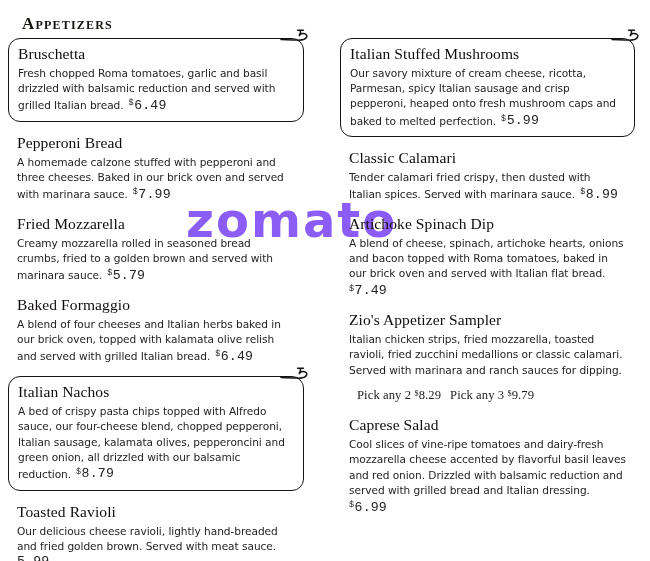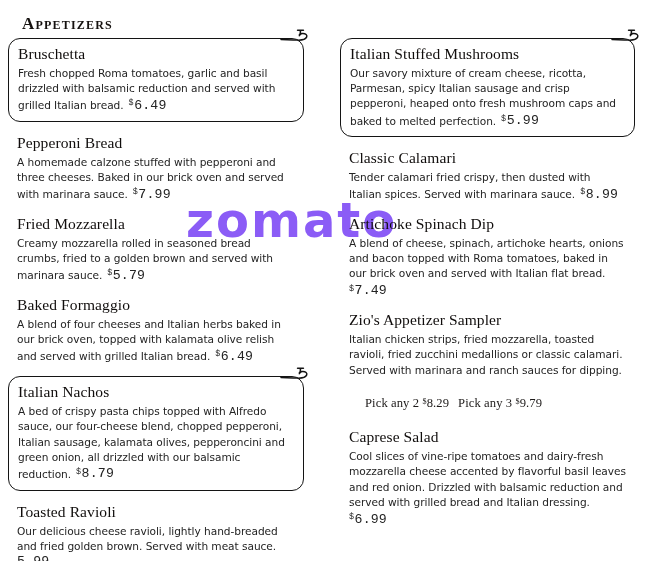--- a/index.html
+++ b/index.html
@@ -106,21 +106,21 @@
     font-size: 8.4px;
     vertical-align: 0.42em;
     margin-right: 0.3px;
   }
   .price-gap { display: inline-block; width: 5px; }
 
   .sampler-prices {
     font-family: "Liberation Serif", serif;
     font-size: 12.6px;
     color: #1d1a19;
-    margin: 16px;
+    margin: 8px;
     line-height: 15px;
     letter-spacing: 0.1px;
   }
   .sampler-prices .cur {
     font-size: 8.2px;
     vertical-align: 0.42em;
   }
   .sampler-sep { display: inline-block; width: 9px; }
 
   

